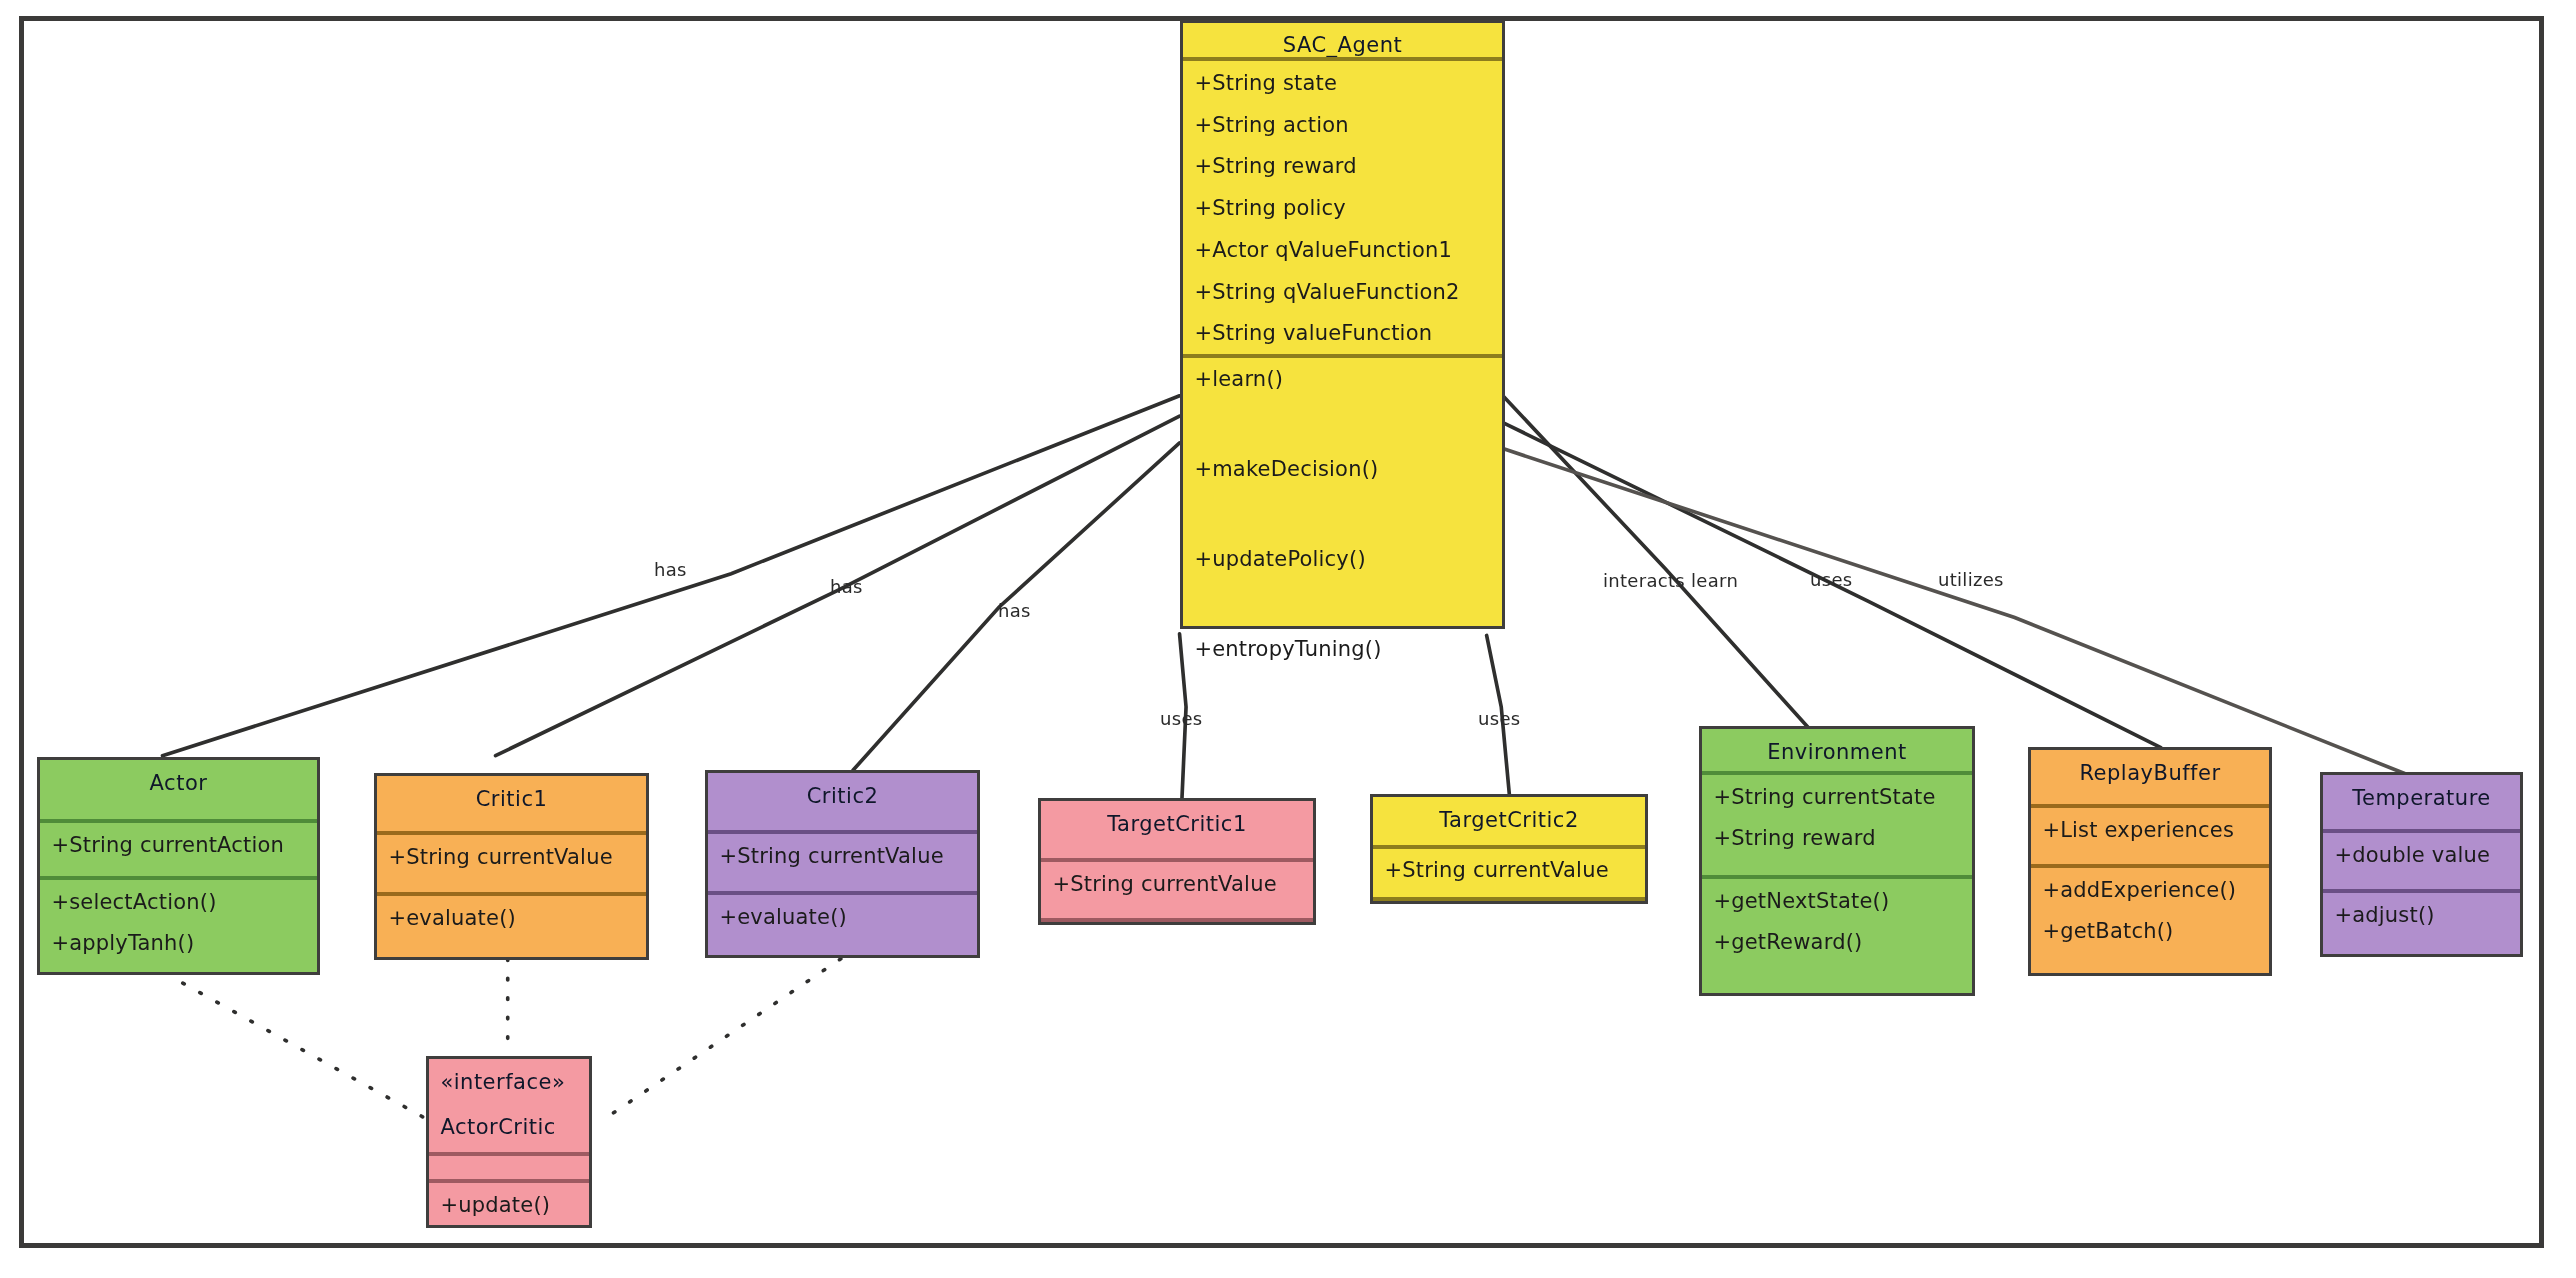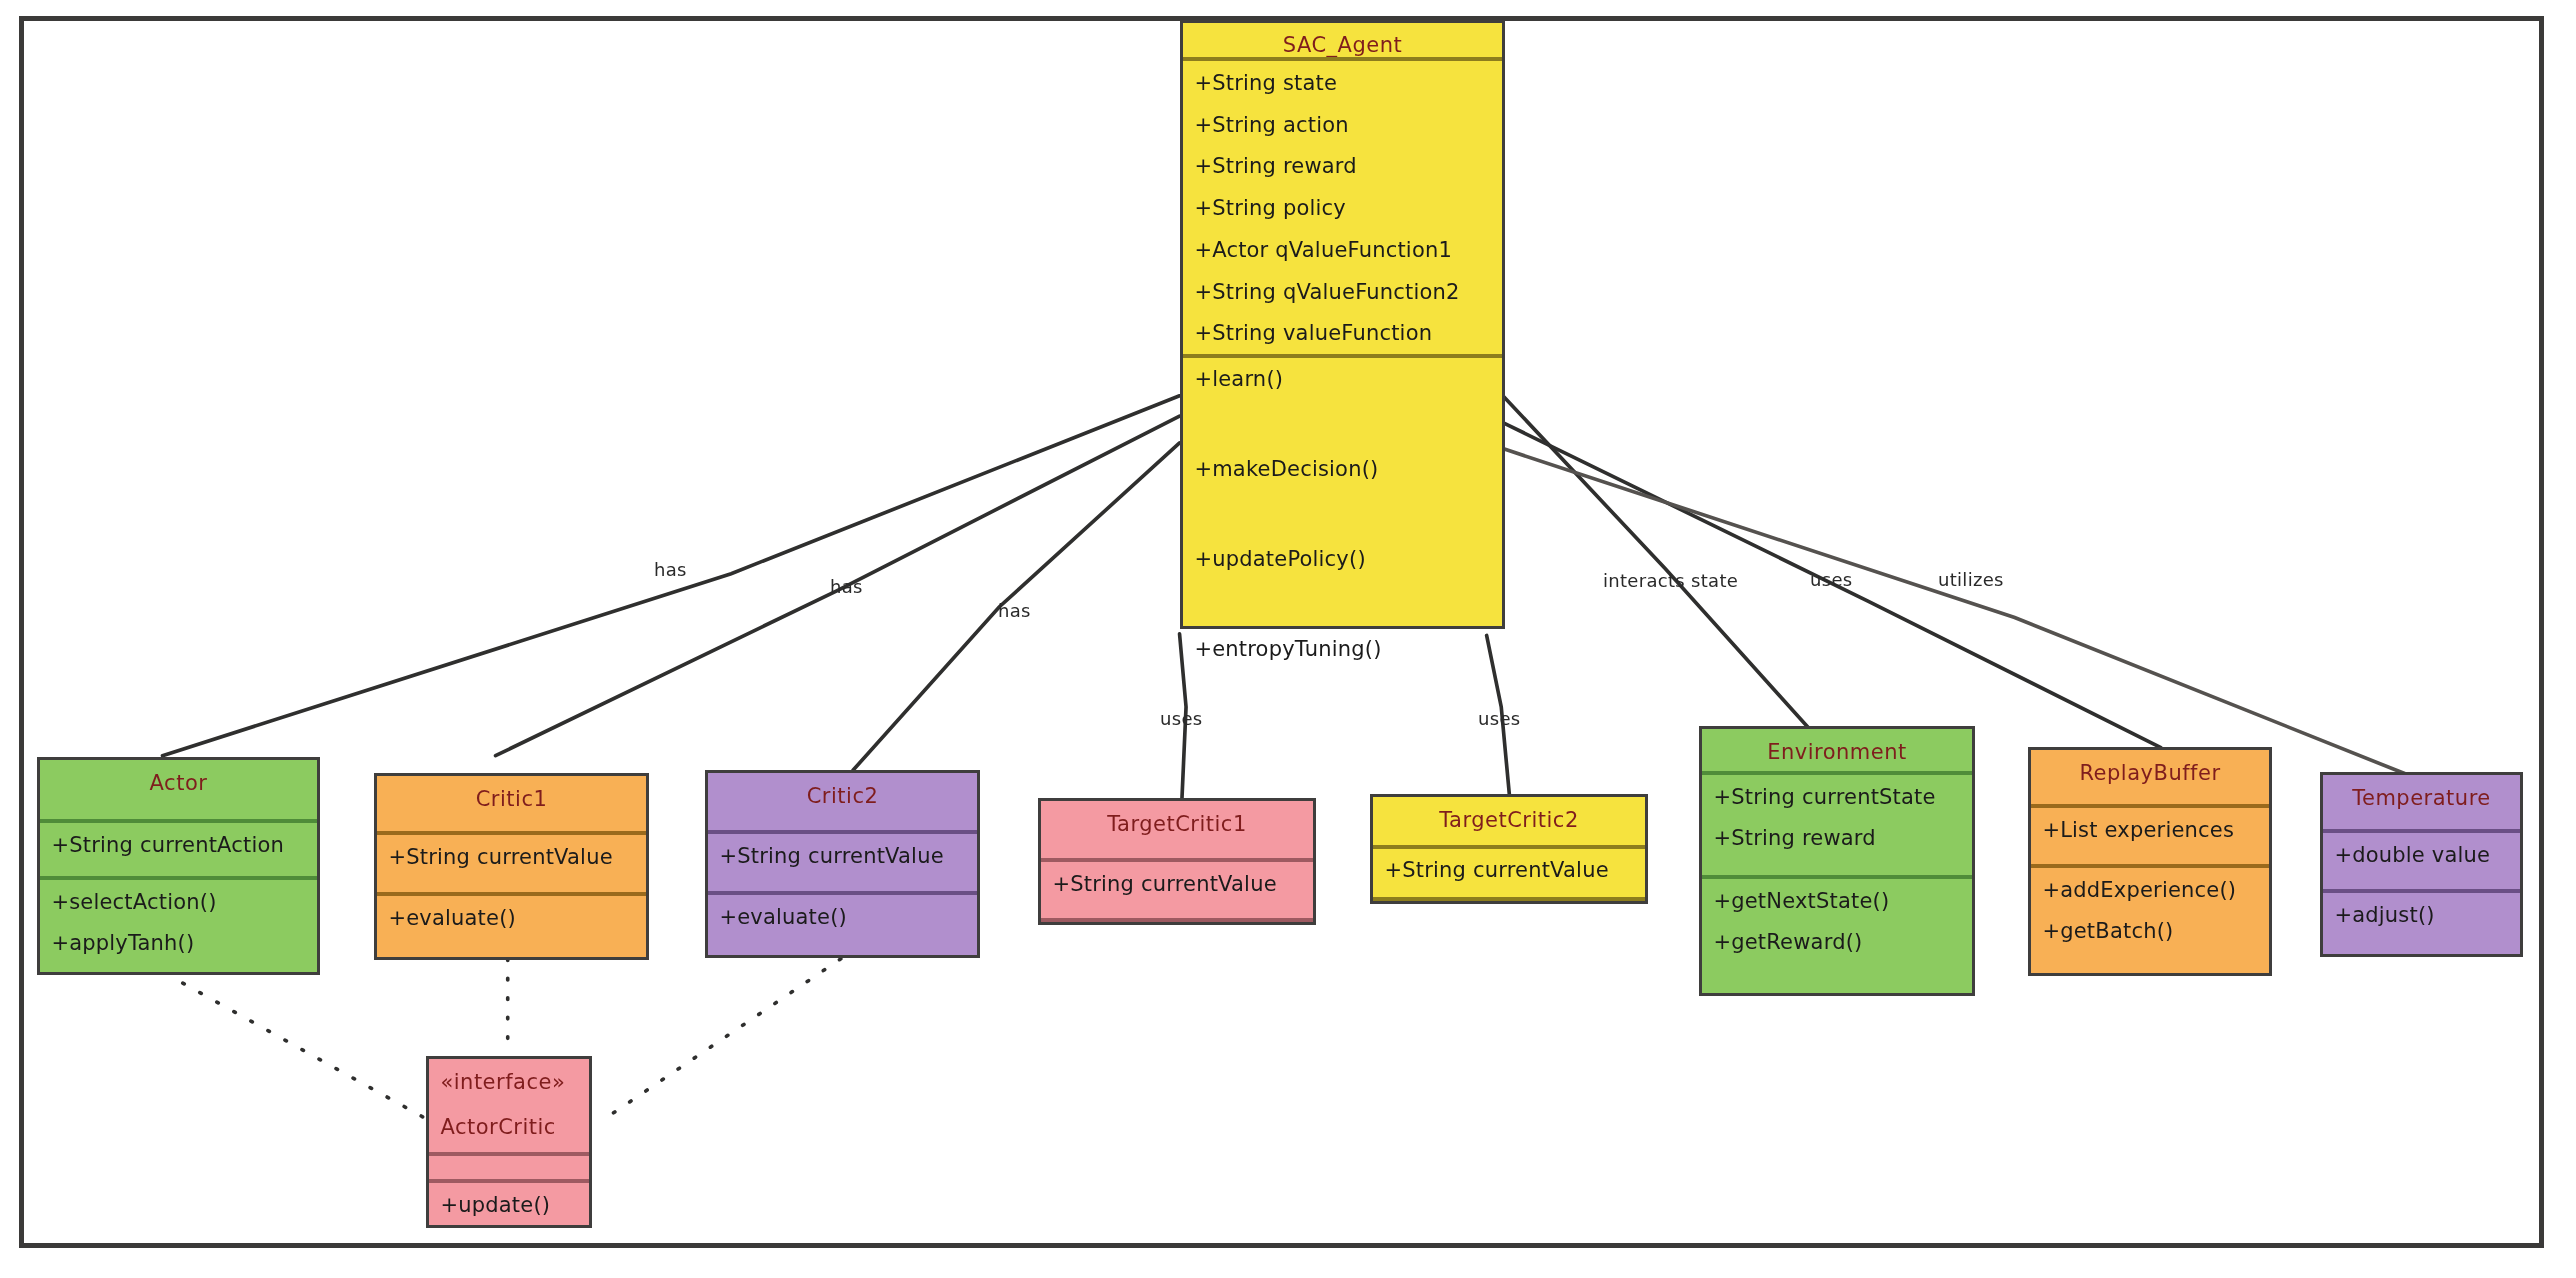--- a/index.html
+++ b/index.html
@@ -45,21 +45,21 @@
     flex-direction: column;
     justify-content: flex-start;
   }
   .compartment + .compartment {
     border-top: 4.1px solid rgba(0,0,0,0.38);
   }
   .cls-title {
     text-align: center;
     font-size: 21px;
     letter-spacing: 0.5px;
-    color: #7f1d1d;
+    color: #0f172a;
     padding-top: 10.6px;
   }
   .cls-title.left {
     text-align: left;
     padding-left: 11.4px;
   }
   .member {
     font-size: 21px;
     color: #1b1b1b;
     padding: 9.7px 0 8.1px 11.4px;
@@ -239,18 +239,18 @@
     <div class="compartment" style="flex:1;">
       <div class="member">+update()</div>
     </div>
   </div>
 
   <div class="edge-label" style="left:654px; top:559px;">has</div>
   <div class="edge-label" style="left:830px; top:576px;">has</div>
   <div class="edge-label" style="left:998px; top:600px;">has</div>
   <div class="edge-label" style="left:1160px; top:708px;">uses</div>
   <div class="edge-label" style="left:1478px; top:708px;">uses</div>
-  <div class="edge-label" style="left:1603px; top:570px;">interacts state</div>
+  <div class="edge-label" style="left:1603px; top:570px;">interacts learn</div>
   <div class="edge-label" style="left:1810px; top:569px;">uses</div>
   <div class="edge-label" style="left:1938px; top:569px;">utilizes</div>
 
 </div>
 
 
 </body></html>

